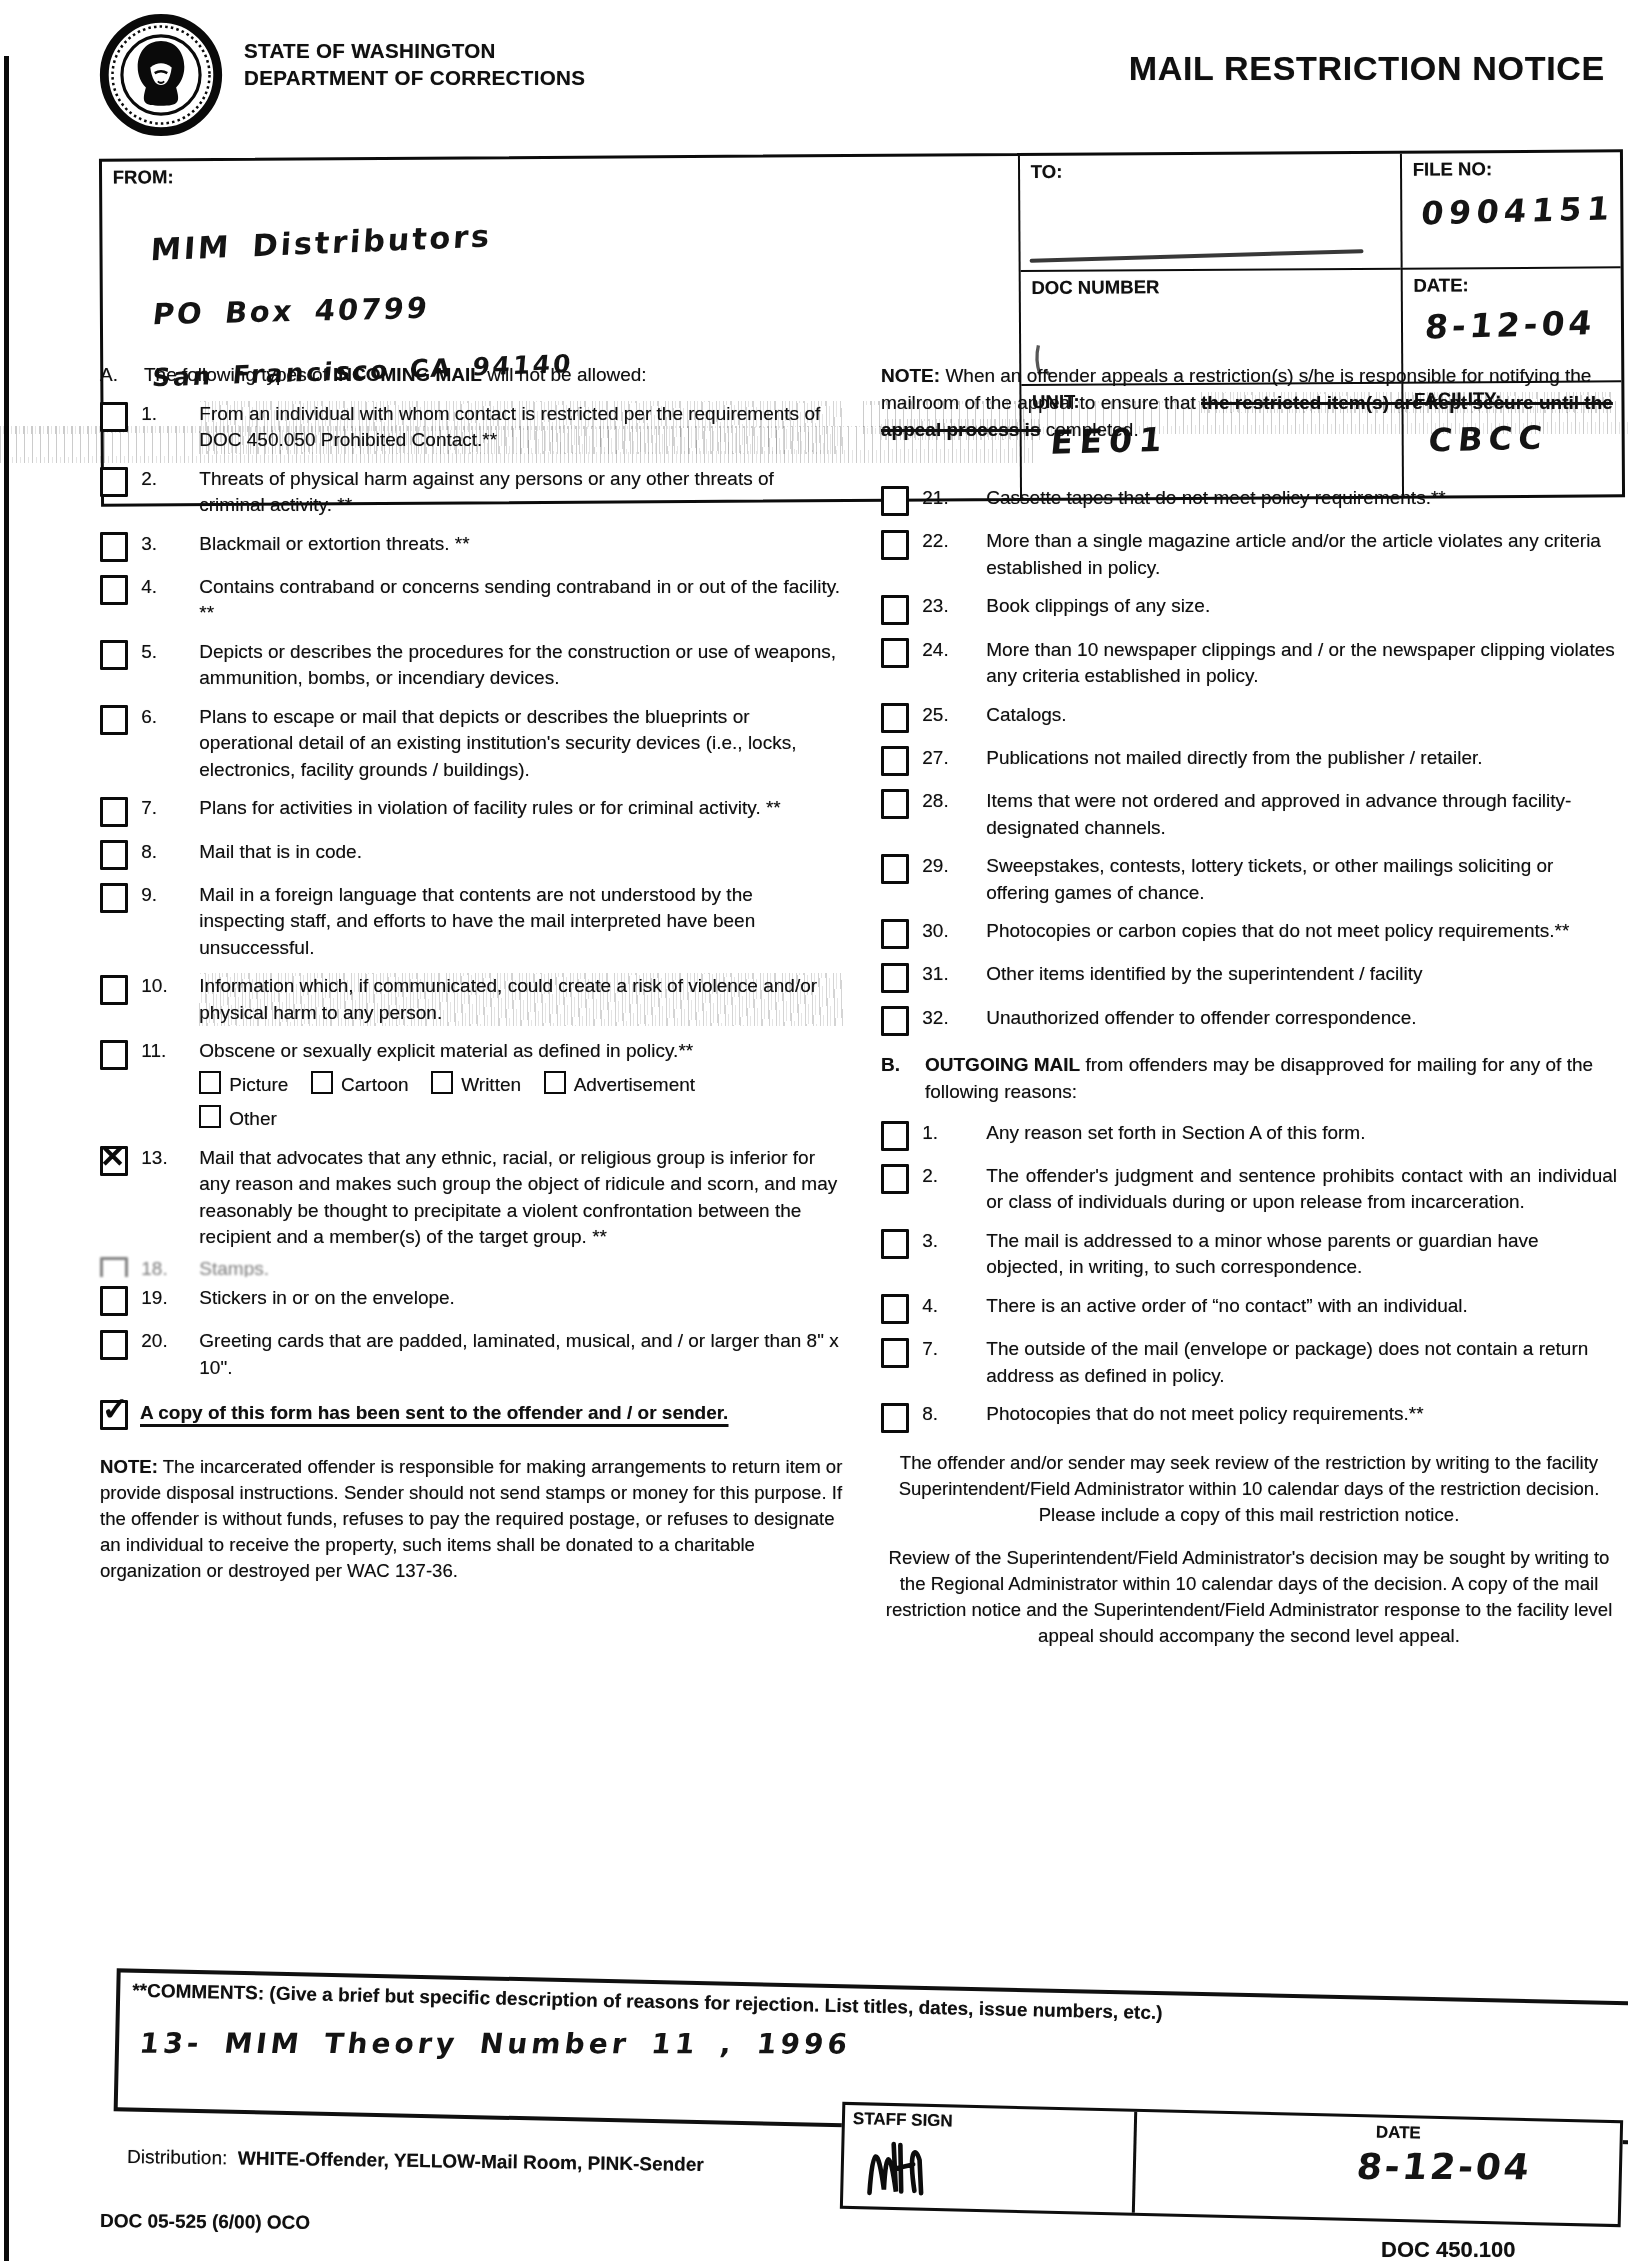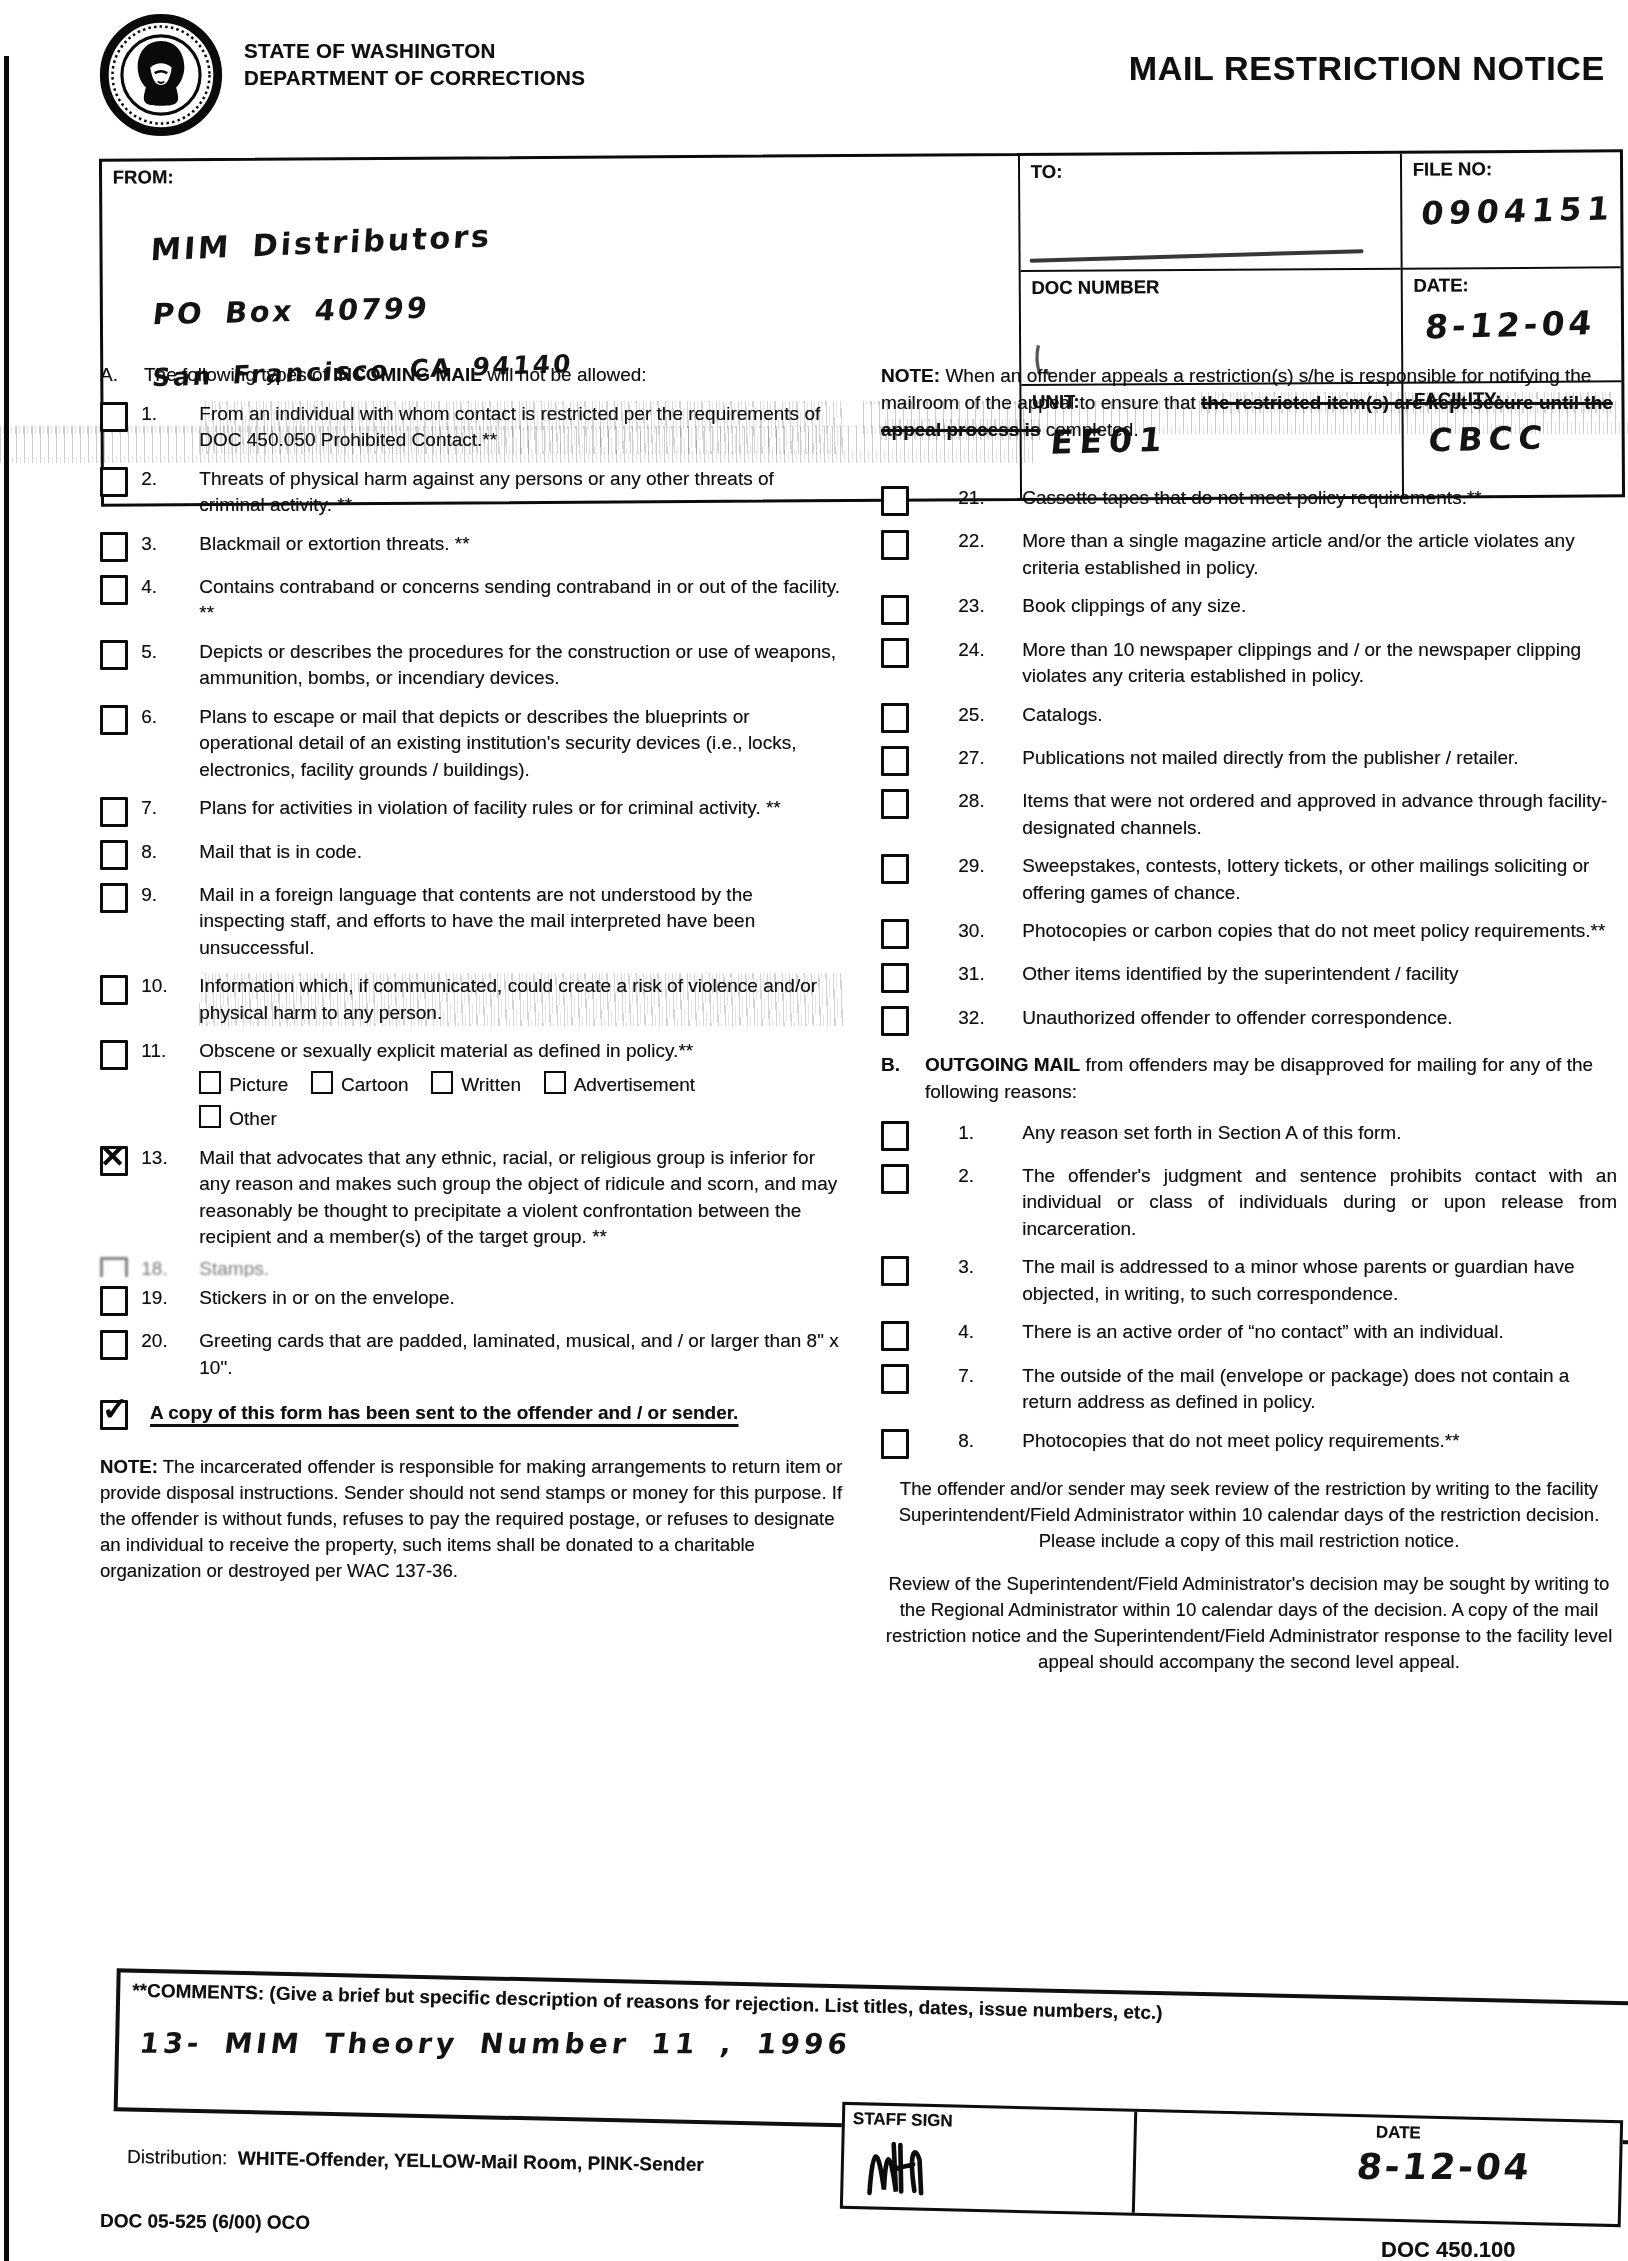--- a/index.html
+++ b/index.html
@@ -34,39 +34,39 @@
   .pen-line{position:absolute;left:9.3px;bottom:10.6px;width:88%;height:4px;background:#151515;
             transform:rotate(-1.3deg);border-radius:2.7px;opacity:.85;}
   
   .cols{position:absolute;left:100px;top:362px;width:1518px;display:flex;gap:38px;z-index:2;}
   .colL{width:743px;font-size:19px;line-height:26.5px;}
   .colR{width:736px;font-size:19px;line-height:26.5px;}
   .sec-head{display:flex;margin-bottom:12px;}
   .sec-head .lbl{width:44px;flex:0 0 auto;}
   .item{display:flex;margin-bottom:12px;position:relative;}
   .item .num{width:58px;flex:0 0 auto;padding-left:13.3px;}
-  .colR .item .num{width:64px;margin-left:36px;}
+  .colR .item .num{width:64px;}
   .item .txt{flex:1;}
   .just .txt{text-align:justify;}
   .cb{display:inline-block;width:22px;height:24px;border:3.3px solid #0b0b0b;border-radius:1.3px;
       flex:0 0 auto;margin-top:1.3px;position:relative;background:#fff;}
   .cb.checked-x::before{content:"\2715";position:absolute;left:-3.3px;top:-6px;font-size:30.5px;font-weight:bold;color:#0a0a0a;}
   .cb.checked-v::before{content:"\2713";position:absolute;left:-1.3px;top:-6.6px;font-size:32px;font-weight:bold;color:#0a0a0a;}
   .cb-s{display:inline-block;width:18px;height:19px;border:2.7px solid #0b0b0b;margin-right:8px;
         vertical-align:-2.7px;background:#fff;}
   .opts{margin-top:6px;}
   .opts .opt{display:inline-block;margin-right:22.6px;}
   .artifact{background:repeating-linear-gradient(88deg,rgba(0,0,0,.17) 0 1.3px,rgba(0,0,0,0) 1.3px 3.3px,
             rgba(0,0,0,.10) 3.3px 4px,rgba(0,0,0,0) 4px 7.3px);filter:blur(0.2px);}
   .garble{display:block;font-weight:bold;letter-spacing:0.7px;filter:blur(0.7px);
           background:repeating-linear-gradient(91deg,rgba(0,0,0,.22) 0 1.3px,rgba(0,0,0,0) 1.3px 3.3px,
           rgba(0,0,0,.12) 3.3px 4px,rgba(0,0,0,0) 4px 6.6px);}
   .faded-row{opacity:.5;filter:blur(0.9px);height:21px;overflow:hidden;margin-top:-6.6px;margin-bottom:8px;}
   .copy-row{display:flex;margin-top:17px;margin-bottom:6.6px;}
-  .copy-row .txt{flex:1;margin-left:22px;font-weight:bold;text-decoration:underline;
+  .copy-row .txt{flex:1;margin-left:12px;font-weight:bold;text-decoration:underline;
                  text-decoration-thickness:2.7px;text-underline-offset:4.6px;line-height:30.5px;}
   .note{margin-top:24px;font-size:18.6px;line-height:26px;}
   .struck{text-decoration:line-through;text-decoration-thickness:3.3px;font-weight:bold;filter:blur(0.3px);
           background:repeating-linear-gradient(88deg,rgba(0,0,0,.17) 0 1.3px,rgba(0,0,0,0) 1.3px 3.3px,
           rgba(0,0,0,.10) 3.3px 4px,rgba(0,0,0,0) 4px 7.3px);}
   .r-note{margin-bottom:42px;line-height:27px;}
   .b-head{display:flex;margin-top:16px;margin-bottom:14.6px;}
   .b-head .lbl{width:44px;flex:0 0 auto;font-weight:bold;}
   .review{margin-top:17px;font-size:18.6px;line-height:26px;text-align:center;}
   

